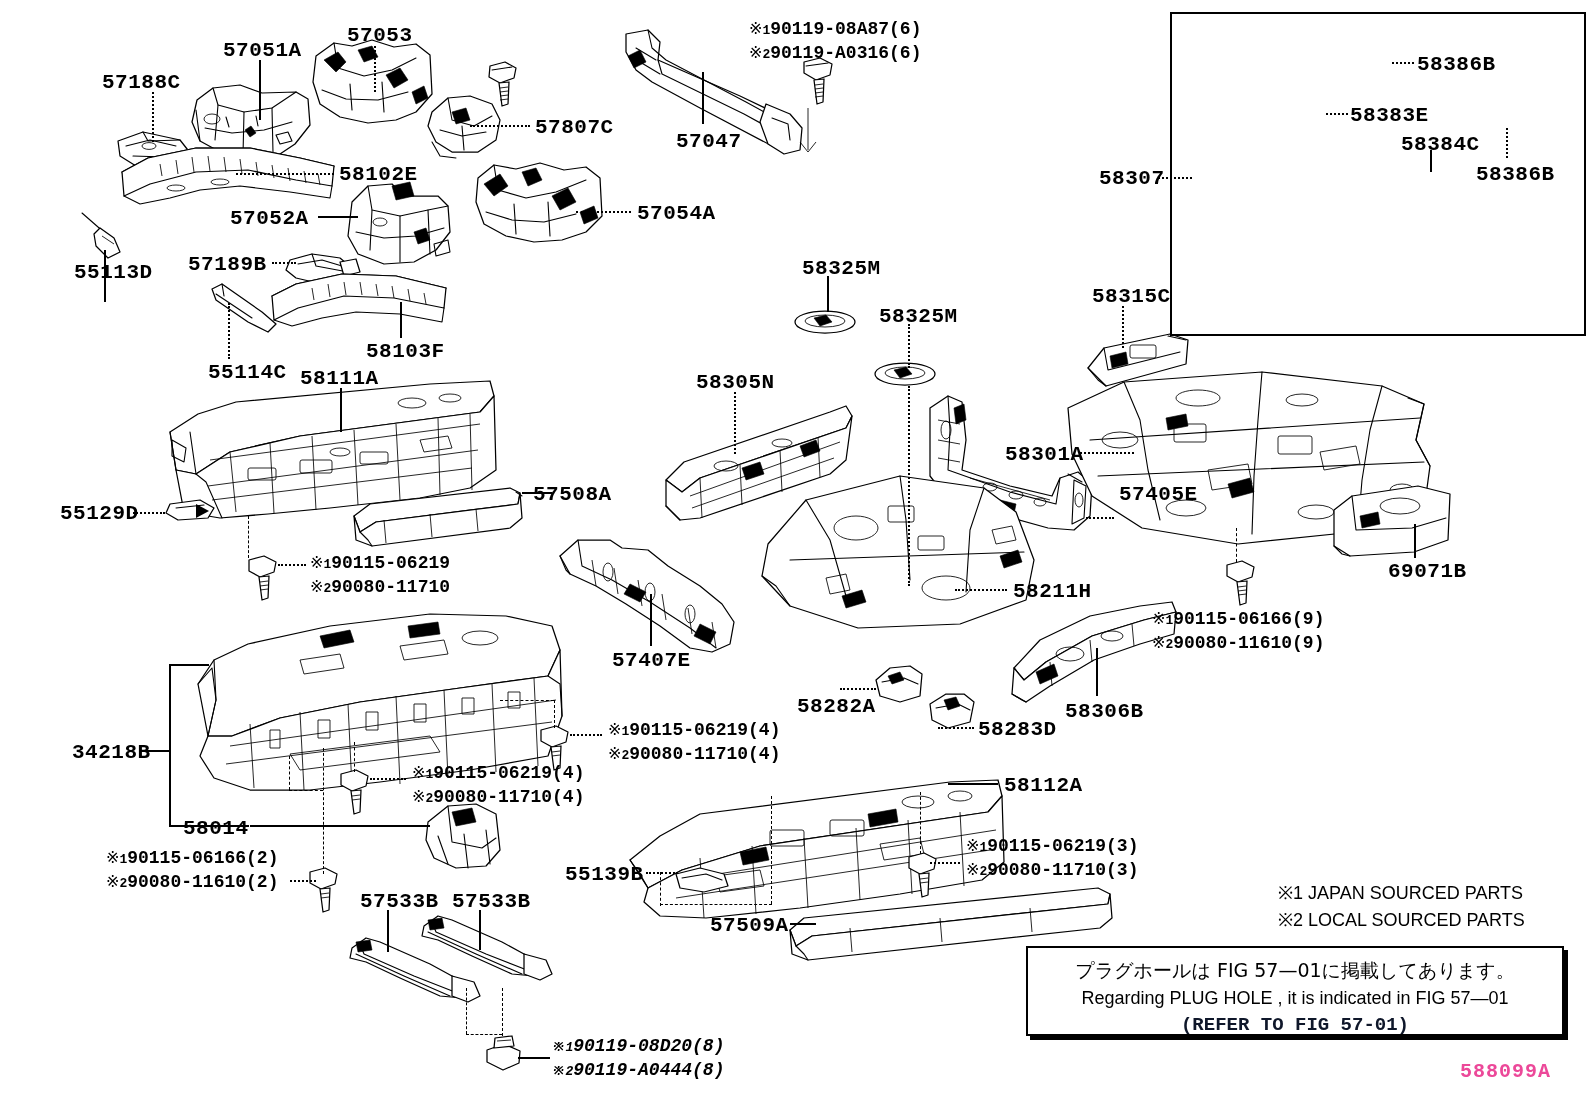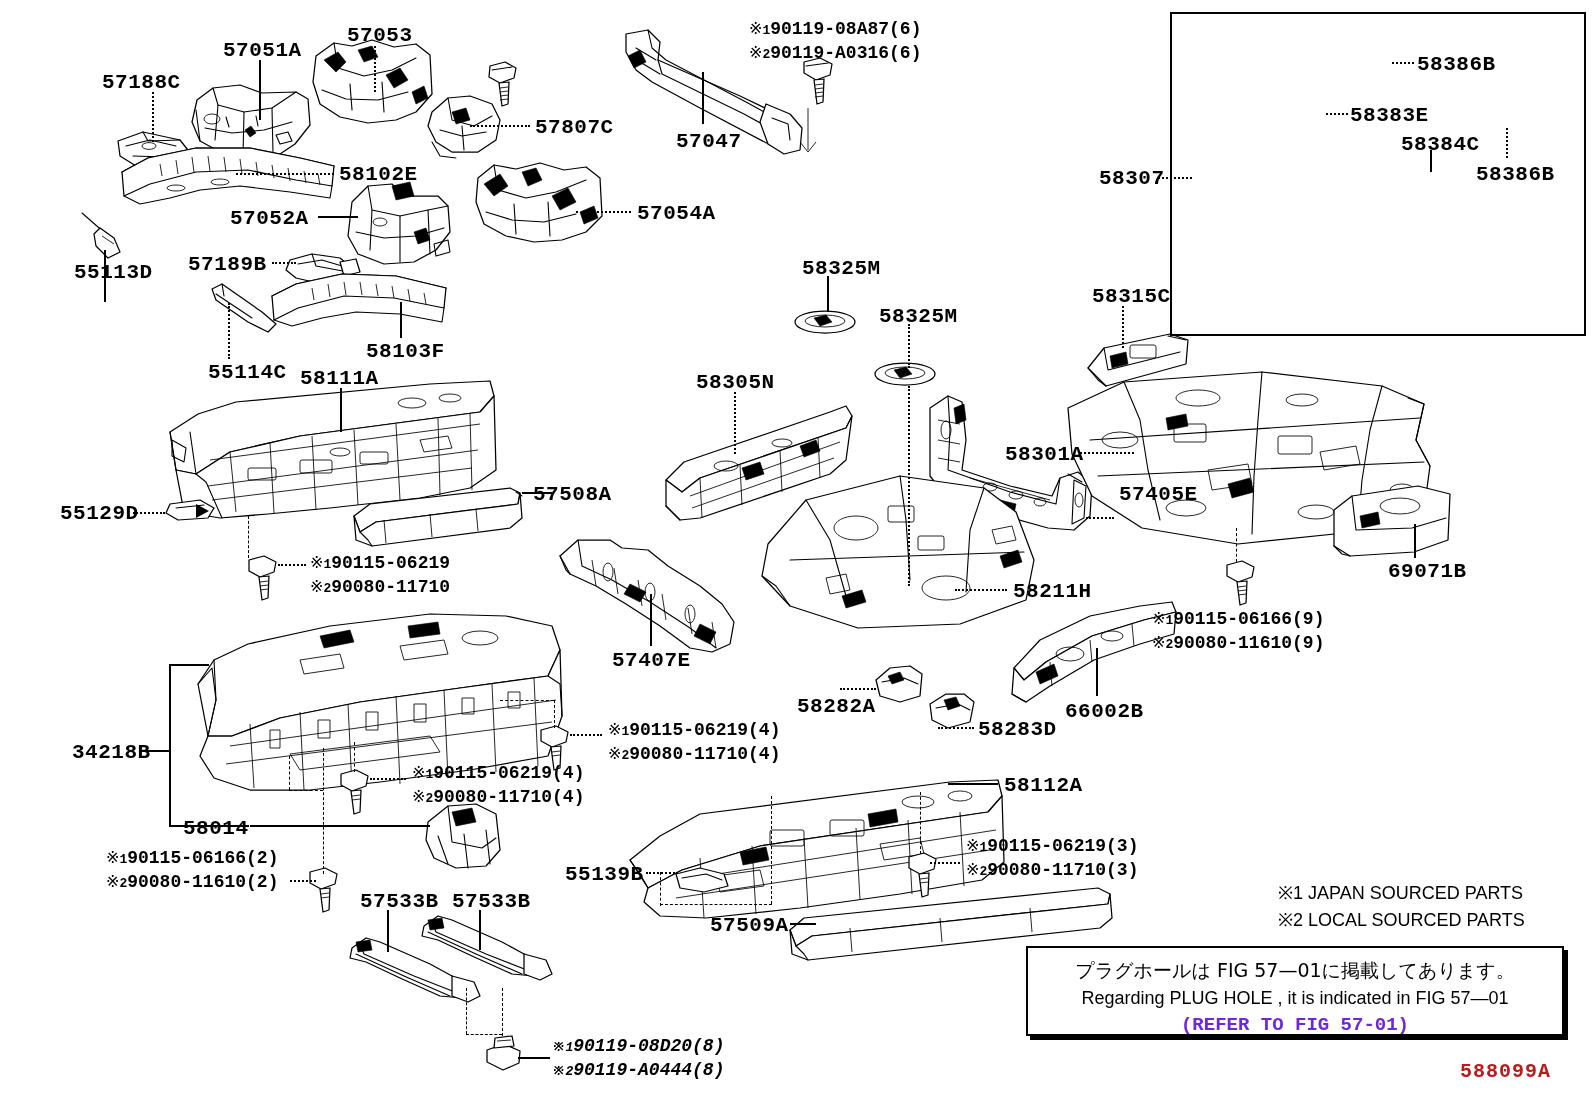--- a/index.html
+++ b/index.html
@@ -111,38 +111,38 @@
     font-family: "Liberation Sans", sans-serif;
     font-size: 18px;
     color: #000;
     line-height: 1.45;
     white-space: nowrap;
   }
   #legend-box .lg-ref {
     font-family: "Liberation Mono", monospace;
     font-size: 19px;
     font-weight: 700;
-    color: #6d28d9;
+    color: #0f172a;
     line-height: 1.5;
     white-space: nowrap;
   }
   .sourcing {
     position: absolute;
     font-family: "Liberation Sans", sans-serif;
     font-size: 18px;
     color: #000;
     line-height: 1.5;
     white-space: nowrap;
   }
   #figure-code {
     position: absolute;
     font-family: "Liberation Mono", monospace;
     font-size: 20px;
     font-weight: 700;
-    color: #b91c1c;
+    color: #ec4899;
     letter-spacing: 1px;
   }
 
   
   #art {
     position: absolute;
     left: 0; top: 0;
     width: 1592px;
     height: 1099px;
     pointer-events: none;
@@ -713,21 +713,21 @@
   <div class="lbl" style="left:1005px; top:444px;">58301A</div>
   <div class="lbl" style="left:1013px; top:581px;">58211H</div>
   <div class="lbl" style="left:1119px; top:484px;">57405E</div>
   <div class="lbl" style="left:1092px; top:286px;">58315C</div>
   <div class="lbl" style="left:1099px; top:168px;">58307</div>
   <div class="lbl" style="left:1417px; top:54px;">58386B</div>
   <div class="lbl" style="left:1350px; top:105px;">58383E</div>
   <div class="lbl" style="left:1401px; top:134px;">58384C</div>
   <div class="lbl" style="left:1476px; top:164px;">58386B</div>
   <div class="lbl" style="left:1388px; top:561px;">69071B</div>
-  <div class="lbl" style="left:1065px; top:701px;">66002B</div>
+  <div class="lbl" style="left:1065px; top:701px;">58306B</div>
   <div class="lbl" style="left:612px; top:650px;">57407E</div>
   <div class="lbl" style="left:757px; top:696px;margin-left:40px;">58282A</div>
   <div class="lbl" style="left:978px; top:719px;">58283D</div>
   <div class="lbl" style="left:72px; top:742px;">34218B</div>
   <div class="lbl" style="left:183px; top:818px;">58014</div>
   <div class="lbl" style="left:1004px; top:775px;">58112A</div>
   <div class="lbl" style="left:565px; top:864px;">55139B</div>
   <div class="lbl" style="left:710px; top:915px;">57509A</div>
   <div class="lbl" style="left:360px; top:891px;">57533B</div>
   <div class="lbl" style="left:452px; top:891px;">57533B</div>

